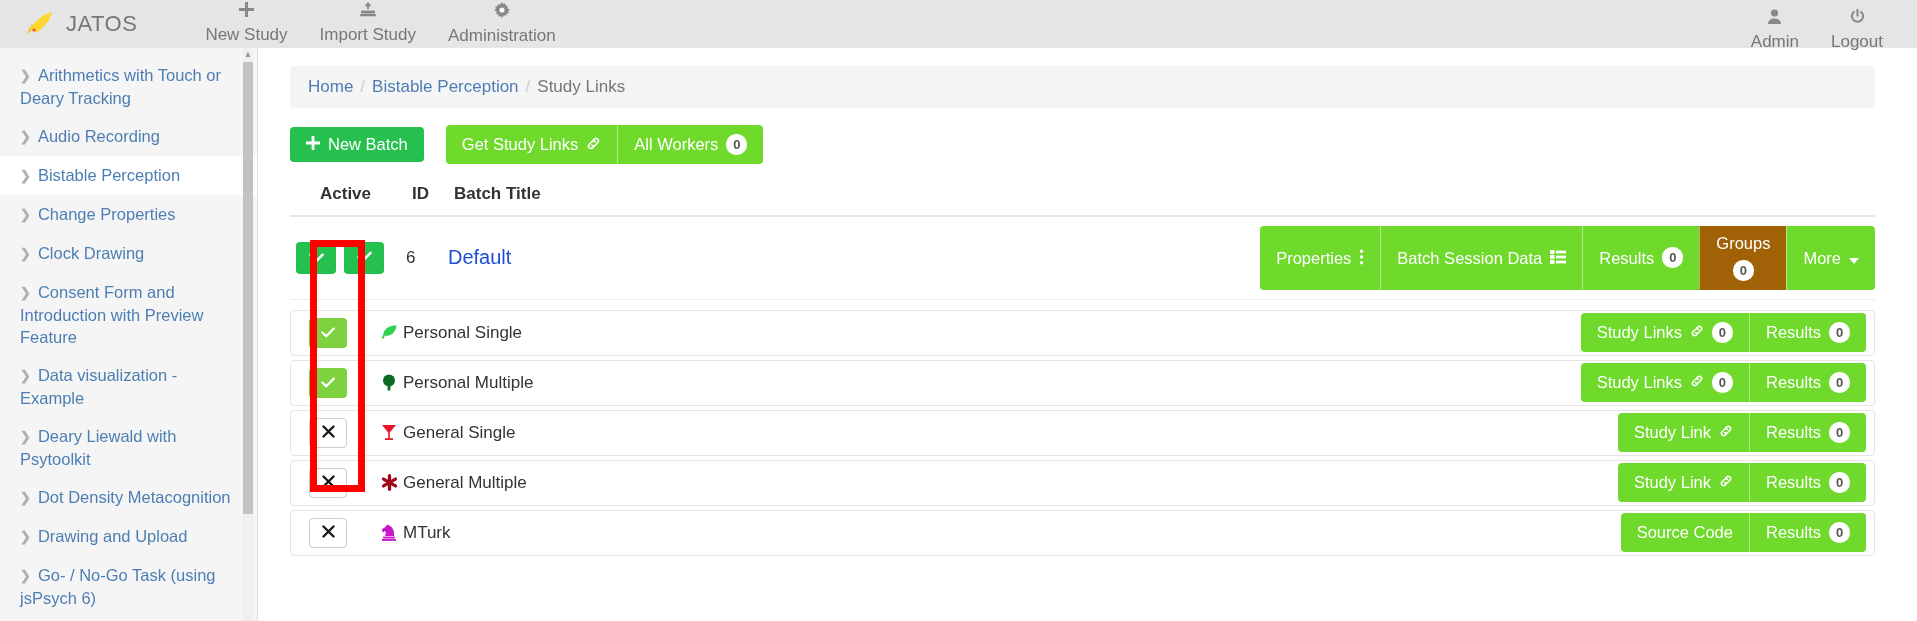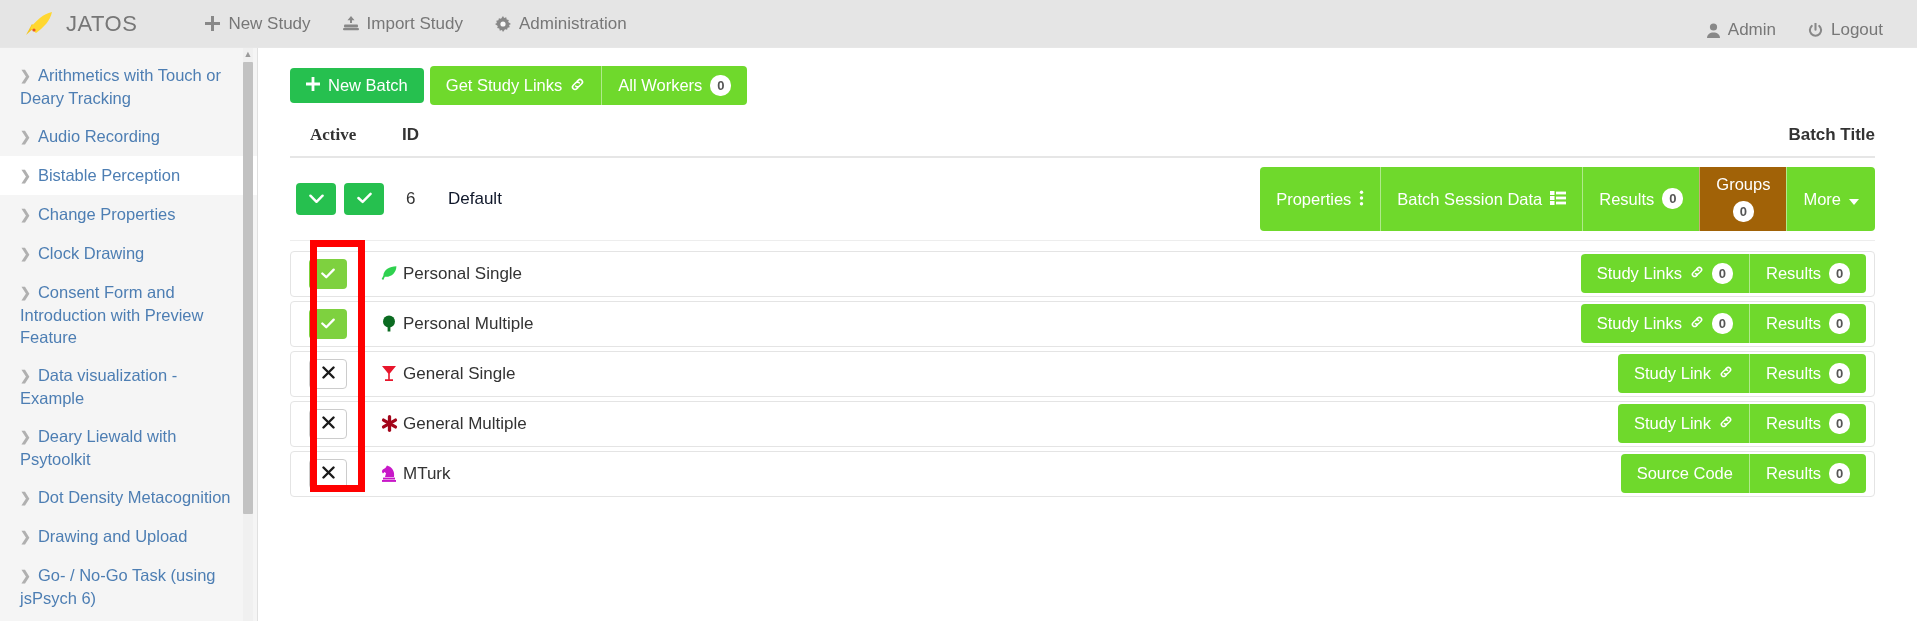--- a/index.html
+++ b/index.html
@@ -39,20 +39,21 @@
   .nav-link {
     color: #777;
     font-size: 17px;
     padding: 0 16px;
     display: flex;
     align-items: center;
     gap: 8px;
     white-space: nowrap;
     text-decoration: none;
     cursor: pointer;
+    flex-direction: column;
   }
   .nav-right {
     position: absolute;
     right: 18px;
     top: 0;
     height: 60px;
     display: flex;
     align-items: center;
   }
   .nav-ico { display: inline-flex; align-items: center; }
@@ -129,21 +130,21 @@
     padding: 11px 18px;
     font-size: 17px;
     color: #777;
     margin-bottom: 17px;
   }
   .breadcrumb a { color: #4d7eb3; text-decoration: none; cursor: pointer; }
   .breadcrumb .sep { color: #ccc; margin: 0 7px; }
   .breadcrumb .cur { color: #777; }
 
   
-  .btn-row { display: flex; align-items: center; gap: 6px; margin-bottom: 20px; }
+  .btn-row { display: flex; align-items: center; gap: 22px; margin-bottom: 20px; }
   .btn {
     border: none;
     color: #fff;
     font-size: 16.5px;
     font-family: "Liberation Sans", sans-serif;
     padding: 9px 16px;
     cursor: pointer;
     display: inline-flex;
     align-items: center;
     gap: 8px;
@@ -173,23 +174,23 @@
   
   .tbl-head {
     display: flex;
     align-items: center;
     font-weight: bold;
     font-size: 17px;
     color: #333;
     padding: 0 0 11px 0;
     border-bottom: 2px solid #e6e6e6;
   }
-  .col-active { width: 92px; margin-left: 20px; font-family: Liberation Serif, serif; }
+  .col-active { width: 92px; margin-left: 30px; }
   .col-id { width: 42px; }
-  .col-title { flex: 1; text-align: right; }
+  .col-title { flex: 1; }
 
   
   .batch-row {
     display: flex;
     align-items: center;
     padding: 9px 0;
     border-bottom: 1px solid #ededed;
     position: relative;
   }
   .sq-btn {
@@ -198,21 +199,21 @@
     border-radius: 4px;
     color: #fff;
     background: #26c04f;
     cursor: pointer;
     display: inline-flex;
     align-items: center;
     justify-content: center;
     font-size: 15px;
   }
   .batch-id { width: 42px; color: #333; font-size: 17px; }
-  .batch-title { flex: 1; color: #0f172a; font-size: 17px; }
+  .batch-title { flex: 1; color: #1d4ed8; font-size: 20px; }
   .batch-actions { display: flex; }
 
   
   .worker-list { margin-top: 10px; }
   .worker-row {
     display: flex;
     align-items: center;
     border: 1px solid #e4e4e4;
     border-radius: 4px;
     background: #fff;
@@ -365,20 +366,23 @@
       
     </div>
 
     <div class="side-scroll-track"></div>
     <div class="side-scroll-arrow">▲</div>
     <div class="side-scroll-thumb"></div>
   </div>
 
   <div class="main">
 
+    <div class="breadcrumb">
+      <a>Home</a><span class="sep">/</span><a>Bistable Perception</a><span class="sep">/</span><span class="cur">Study Links</span>
+    </div>
 
     <div class="btn-row">
       <button class="btn btn-dark-green">
         <span>
           <svg width="14" height="14" viewBox="0 0 15 15">
               <path d="M6 0h3v6h6v3H9v6H6V9H0V6h6z" fill="#fff"></path>
             </svg>
         </span>
         <span>New Batch</span>
       </button>

